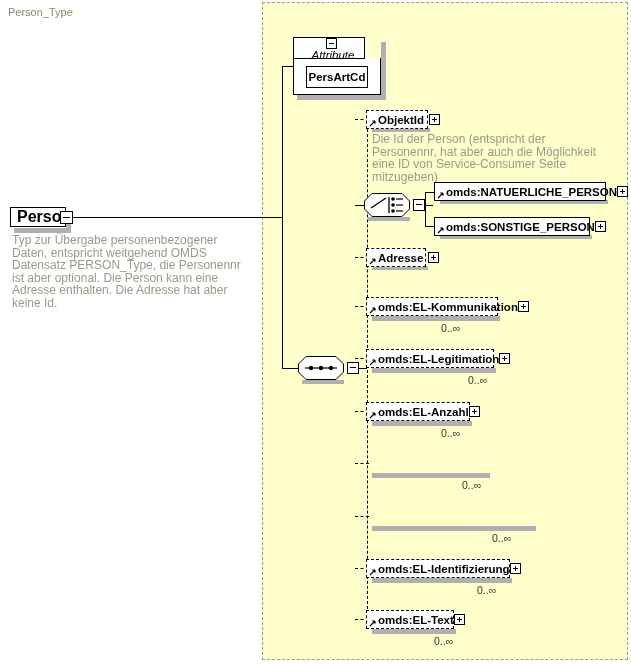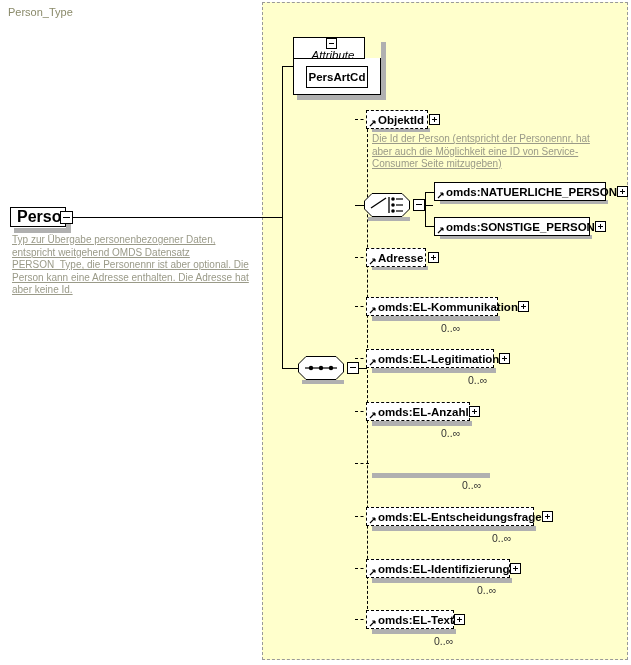--- a/index.html
+++ b/index.html
@@ -109,26 +109,25 @@
     content: "";
     position: absolute;
     left: 2px; top: 5px;
     width: 7px; height: 1px;
     background: #000000;
   }
 
   
   .desc {
     position: absolute;
-    font-size: 10px;
+    font-size: 12px;
     line-height: 12.5px;
     color: #9a9a88;
     font-family: "Liberation Sans", sans-serif;
     z-index: 4;
-    text-decoration: underline;
   }
 
   
   .mult {
     position: absolute;
     font-size: 10.5px;
     color: #333333;
     font-family: "Liberation Sans", sans-serif;
     z-index: 6;
   }
@@ -366,27 +365,20 @@
     <span class="plusbox" style="margin-left:auto;"></span>
   </div>
   <div class="mult" style="left:441px;top:427px;">0..∞</div>
 
   <div class="dline-h" style="left:355px;top:463px;width:14px;"></div>
   <div class="shadow" style="left:372px;top:473px;width:118px;height:5px;"></div>
   <div class="mult" style="left:462px;top:479px;">0..∞</div>
 
   <div class="dline-h" style="left:355px;top:516px;width:14px;"></div>
   <div class="shadow" style="left:372px;top:526px;width:164px;height:5px;"></div>
-  <div class="node dashed" style="left:366px;top:507px;width:168px;height:19px;">
-    <svg class="refarrow" viewBox="0 0 8 8">
-      <path d="M1,7 L6,2 M6,2 L3.2,2 M6,2 L6,4.8" stroke="#000" stroke-width="1.1" fill="none"></path>
-    </svg>
-    <span style="margin-left:4px;">omds:EL-Entscheidungsfrage</span>
-    <span class="plusbox" style="margin-left:auto;"></span>
-  </div>
   <div class="mult" style="left:492px;top:532px;">0..∞</div>
 
   <div class="dline-h" style="left:355px;top:568px;width:14px;"></div>
   <div class="shadow" style="left:372px;top:578px;width:140px;height:5px;"></div>
   <div class="node dashed" style="left:366px;top:559px;width:144px;height:19px;">
     <svg class="refarrow" viewBox="0 0 8 8">
       <path d="M1,7 L6,2 M6,2 L3.2,2 M6,2 L6,4.8" stroke="#000" stroke-width="1.1" fill="none"></path>
     </svg>
     <span style="margin-left:4px;">omds:EL-Identifizierung</span>
     <span class="plusbox" style="margin-left:auto;"></span>

